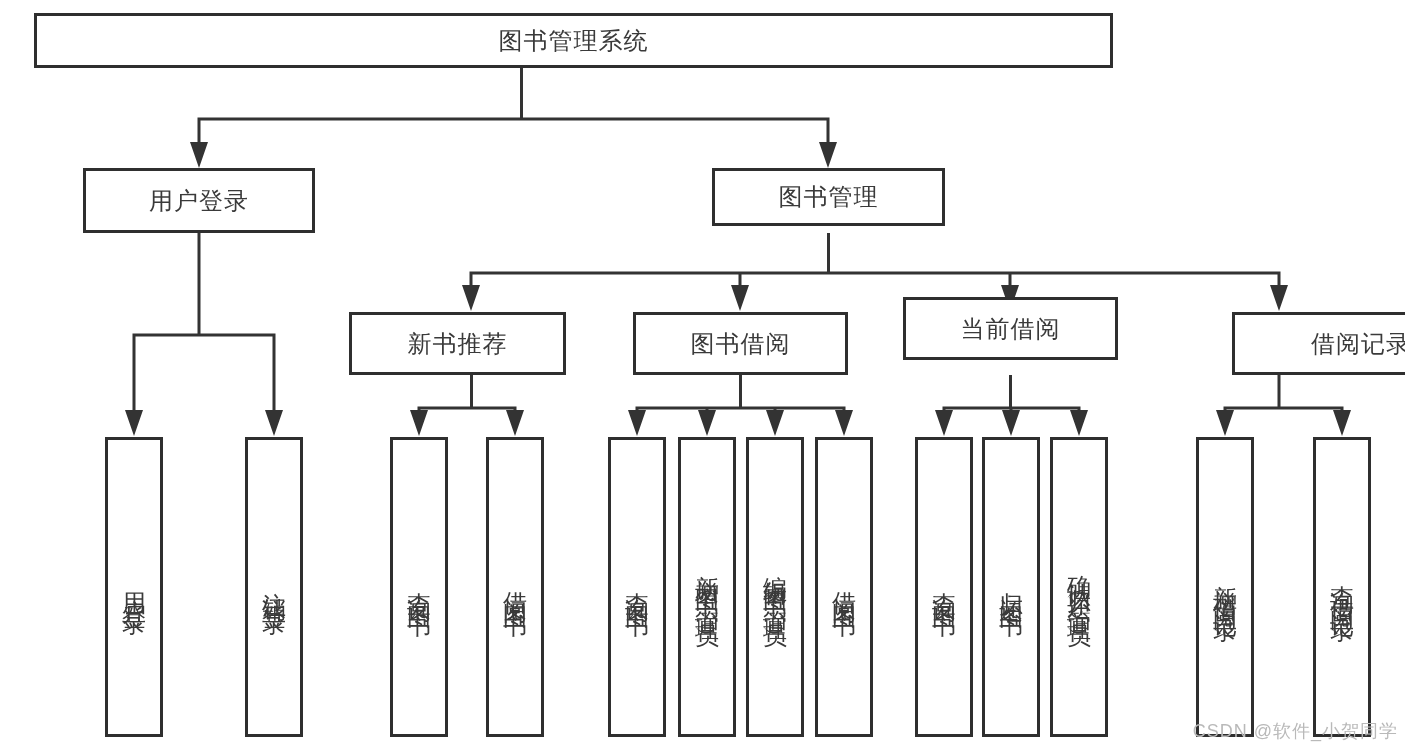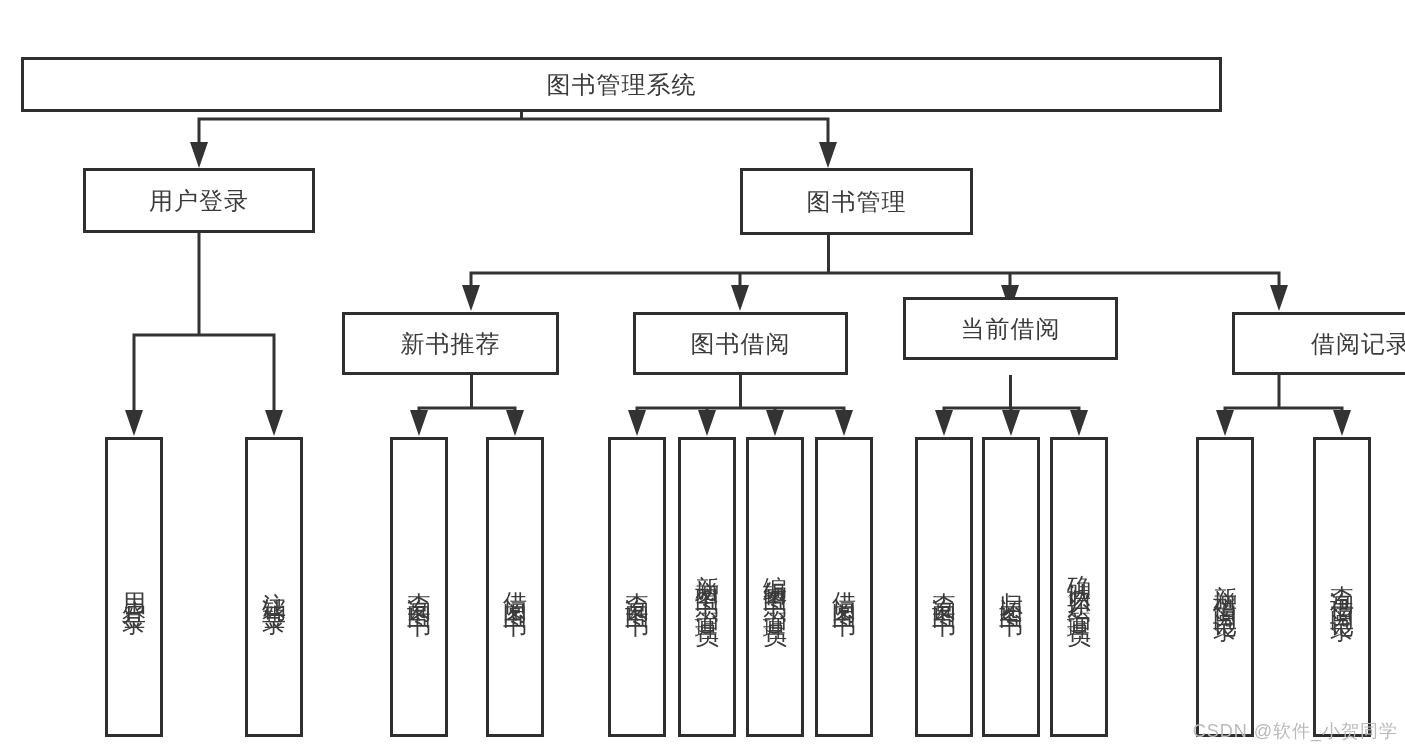--- a/index.html
+++ b/index.html
@@ -68,24 +68,24 @@
     position:absolute;
     right:7px;
     bottom:4px;
     font-size:18px;
     letter-spacing:1px;
     color:var(--watermark);
     white-space:nowrap;
     z-index:5;
   }
   
-  #n-root          {left:21px;  top:13px;  width:1201px; height:55px;margin-top:44px;}
+  #n-root          {left:34px;  top:13px;  width:1079px; height:55px;}
   #n-user-login    {left:83px;  top:168px; width:232px;  height:65px;}
-  #n-book-mgmt     {left:740px; top:168px; width:233px;  height:67px;}
-  #n-new-book      {left:342px; top:312px; width:217px;  height:63px;}
+  #n-book-mgmt     {left:712px; top:168px; width:233px;  height:58px;}
+  #n-new-book      {left:349px; top:312px; width:217px;  height:63px;}
   #n-book-borrow   {left:633px; top:312px; width:215px;  height:63px;text-align:right;}
   #n-current-borrow{left:903px; top:297px; width:215px;  height:63px;}
   #n-borrow-record {left:1232px;top:312px; width:242px;  height:63px;padding-left:16px;}
   #l-user-login    {left:105px;}
   #l-logout        {left:245px;}
   #l-query-book-1  {left:390px;}
   #l-borrow-book-1 {left:486px;}
   #l-query-book-2  {left:608px;}
   #l-add-book      {left:678px;}
   #l-edit-book     {left:746px;}

